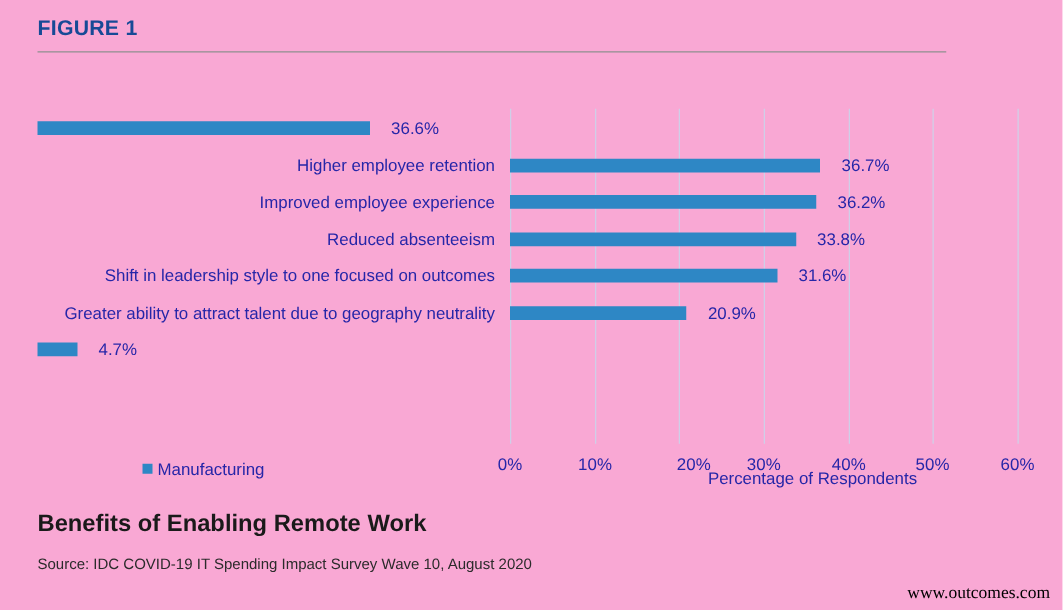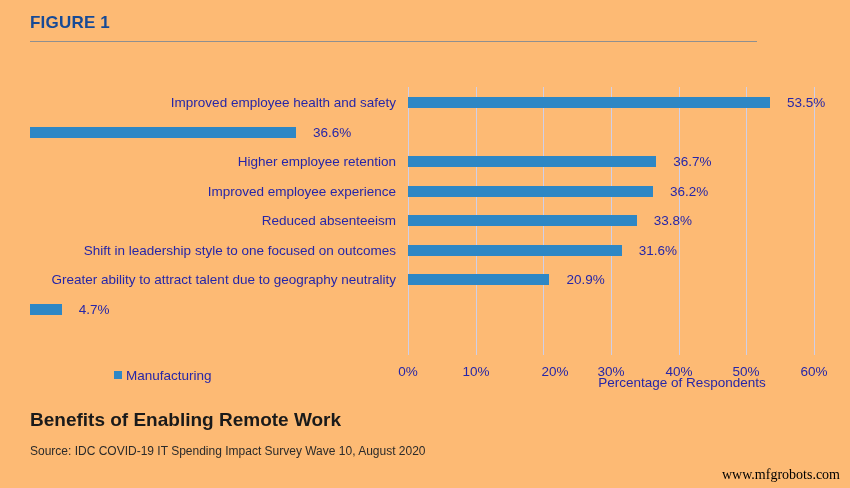--- a/index.html
+++ b/index.html
@@ -1,21 +1,21 @@
 <!DOCTYPE html>
 <html><head>
 <meta charset="utf-8">
 <style>
   * { margin: 0; padding: 0; box-sizing: border-box; }
   html, body { background: #ffffff; }
   .page {
     position: relative;
     width: 850px;
     height: 488px;
-    background: #fdba74;
+    background: #f9a8d4;
     font-family: "Liberation Sans", sans-serif;
     overflow: hidden;
   }
   .figure-label {
     position: absolute;
     left: 30px; top: 13px;
     font-size: 17px;
     font-weight: bold;
     color: #174A96;
     letter-spacing: 0.2px;
@@ -70,21 +70,21 @@
     position: absolute;
     top: 0;
     width: 60px;
     text-align: center;
     font-size: 13.5px;
     color: #2626A8;
   }
   .axis-title {
     position: absolute;
     top: 375px;
-    left: 572px;
+    left: 540px;
     width: 220px;
     text-align: center;
     font-size: 13.5px;
     color: #2626A8;
   }
   .legend {
     position: absolute;
     top: 368px;
     left: 114px;
     display: flex;
@@ -132,25 +132,20 @@
       <div class="gridline" style="left: 0px;"></div>
       <div class="gridline" style="left: 68px;"></div>
       <div class="gridline" style="left: 135px;"></div>
       <div class="gridline" style="left: 203px;"></div>
       <div class="gridline" style="left: 271px;"></div>
       <div class="gridline" style="left: 338px;"></div>
       <div class="gridline" style="left: 406px;"></div>
     </div>
   <div class="rows">
       <div class="chart-row">
-        <span class="cat-label">Improved employee health and safety</span>
-        <div class="bar" style="width: 362px; background: rgb(46, 135, 197);"></div>
-        <span class="val-label">53.5%</span>
-      </div>
-      <div class="chart-row">
         <div class="bar" style="width: 265.9px; background: rgb(46, 135, 197);"></div>
         <span class="val-label">36.6%</span>
       </div>
       <div class="chart-row">
         <span class="cat-label">Higher employee retention</span>
         <div class="bar" style="width: 248.3px; background: rgb(46, 135, 197);"></div>
         <span class="val-label">36.7%</span>
       </div>
       <div class="chart-row">
         <span class="cat-label">Improved employee experience</span>
@@ -188,14 +183,14 @@
     </div>
   <div class="axis-title">Percentage of Respondents</div>
 
   <div class="legend">
     <span class="legend-marker"></span>
     <span>Manufacturing</span>
   </div>
 
   <div class="chart-title">Benefits of Enabling Remote Work</div>
   <div class="source-note">Source: IDC COVID-19 IT Spending Impact Survey Wave 10, August 2020</div>
-  <div class="watermark">www.mfgrobots.com</div>
+  <div class="watermark">www.outcomes.com</div>
 </div>
 
 </body></html>

